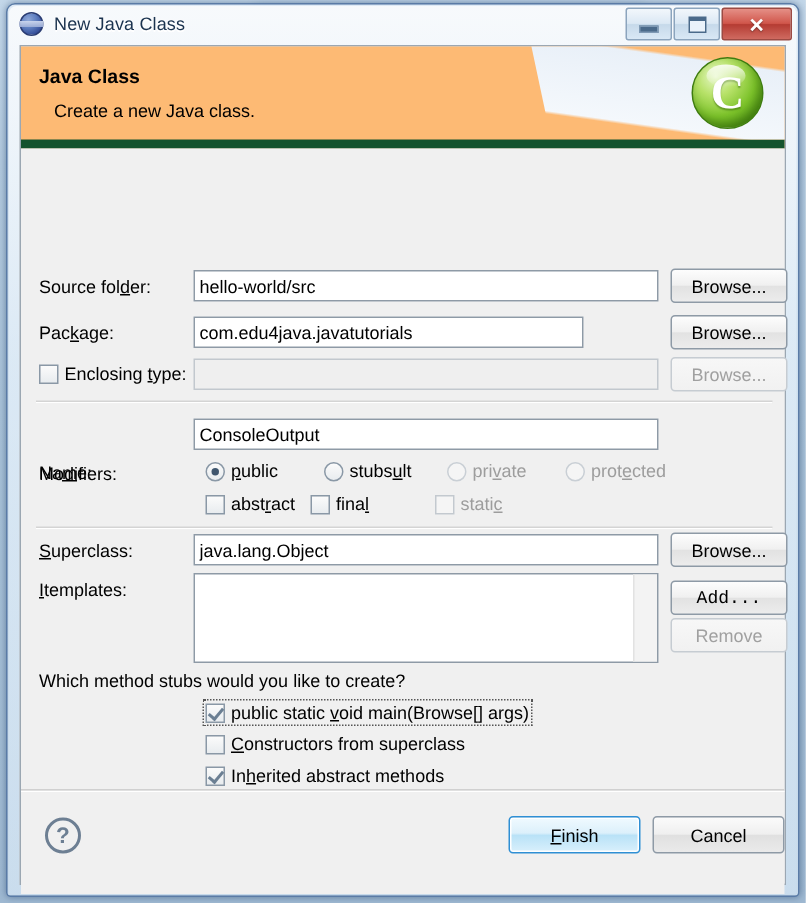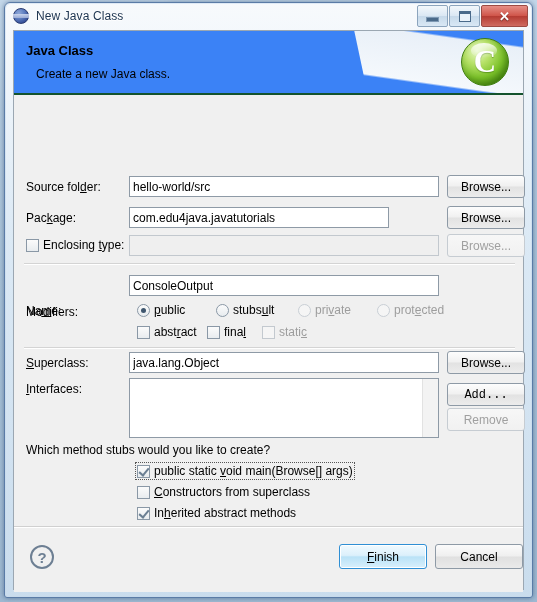--- a/index.html
+++ b/index.html
@@ -145,22 +145,22 @@
     left: 8px; top: 27px;
     width: 511px; height: 560px;
     background: #f0f0f0;
     border: 1px solid #9ba7b2;
     box-sizing: border-box;
   }
 
   .banner {
     position: relative;
     height: 62px;
-    background: #3b82f6;
-    border-bottom: 2px solid #14532d;
+    background: #fdba74;
+    border-bottom: 6px solid #14532d;
     overflow: hidden;
   }
   .banner-swoosh {
     position: absolute;
     right: -30px; top: -44px;
     width: 190px; height: 150px;
     background: linear-gradient(200deg, rgba(225,235,246,0) 38%, #e9f0f8 39%, #f4f8fc 62%, rgba(255,255,255,0) 63%);
     transform: rotate(-12deg);
   }
   .banner-title {
@@ -465,32 +465,32 @@
       </div>
 
       <div class="cbwrap" style="left:123px; top:230px;">
         <span class="cbox"></span>
         <span><span>abst</span><span class="mn">r</span><span>act</span></span>
       </div>
       <div class="cbwrap" style="left:193px; top:230px;">
         <span class="cbox"></span>
         <span><span>fina</span><span class="mn">l</span><span></span></span>
       </div>
-      <div class="cbwrap" style="left:248px; top:230px;">
+      <div class="cbwrap" style="left:276px; top:230px;">
         <span class="cbox disabled"></span>
         <span class="lbl disabled" style="position:static;"><span>stati</span><span class="mn">c</span><span></span></span>
       </div>
 
       <div class="sep" style="left:10px; top:252px; width:491px;"></div>
 
       <div class="lbl" style="left:12px; top:261px;"><span class="mn">S</span><span>uperclass:</span></div>
       <input class="txt" style="left: 115px; top: 257px; width: 310px;" value="java.lang.Object">
       <div class="btn" style="left:433px; top:256px; width:78px;">Browse...</div>
 
-      <div class="lbl" style="left:12px; top:287px;"><span class="mn">I</span><span>nterfaces:</span></div>
+      <div class="lbl" style="left:12px; top:287px;"><span class="mn">I</span><span>templates:</span></div>
       <div class="listbox" style="left:115px; top:283px; width:310px; height:60px;">
         <div class="vscroll"></div>
       </div>
       <div class="btn" style="left:433px; top:288px; width:78px;font-family:Liberation Mono, monospace;">Add...</div>
       <div class="btn disabled" style="left:433px; top:313px; width:78px; height:23px; overflow:hidden;">Remove</div>
 
       <div class="qtext" style="left:12px; top:348px;">Which method stubs would you like to create?</div>
 
       <div class="cbwrap focusring" style="left:123px; top:369px;">
         <span class="cbox checked"></span>

